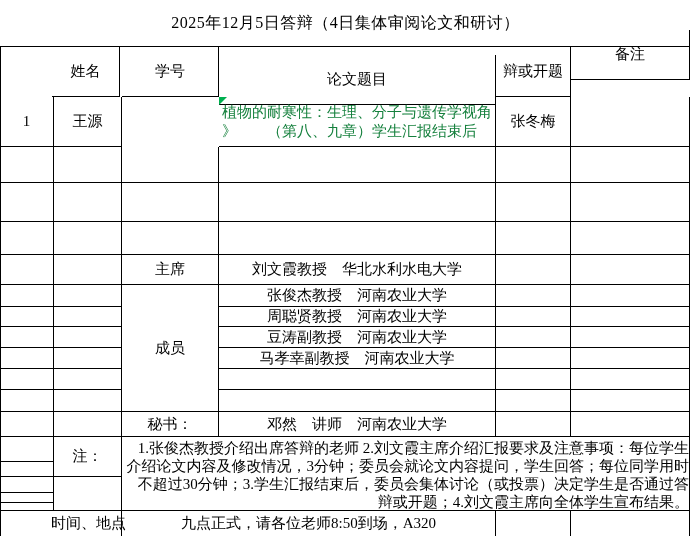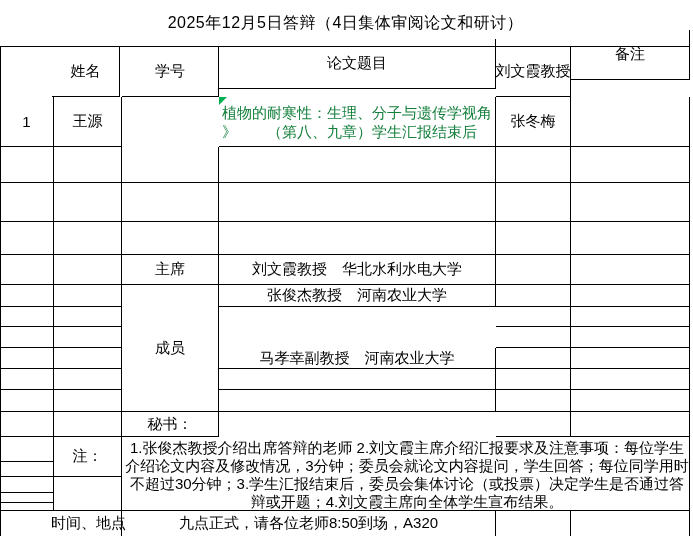--- a/index.html
+++ b/index.html
@@ -1,20 +1,20 @@
 <!DOCTYPE html>
 <html><head>
 <meta charset="utf-8">
 <style>
   html,body{margin:0;padding:0;background:#fff;}
   #sheet{
     position:relative;
     width:693px;height:536px;
     background:#fff;
-    font-family:Liberation Sans, sans-serif;
+    font-family:Liberation Serif, serif;
     color:#000;
     font-size:15px;
     overflow:hidden;
   }
   .cell{
     position:absolute;
     box-sizing:border-box;
     border-right:1px solid #000;
     border-bottom:1px solid #000;
     display:flex;
@@ -36,21 +36,21 @@
     line-height:19px;
     color:#15803d;
   }
   .green-tri{
     position:absolute;left:0;top:0;width:0;height:0;
     border-top:8px solid #00b050;
     border-right:8px solid transparent;
   }
   .notes-cell{
     flex-direction:column;
-    align-items:center;
+    align-items:flex-end;
     justify-content:flex-start;
     padding:2px 0 0 3px;
     line-height:18px;
   }
   .notes-cell div{white-space:nowrap;}
   .right-align{justify-content:flex-end;}
   .right-align span{margin-right:-5px;}
 </style>
 </head>
 <body>
@@ -63,25 +63,25 @@
   <div class="cell noborder title-cell" style="left:0px;top:0px;width:691px;height:46px;">
     <span>2025年12月5日答辩（4日集体审阅论文和研讨）</span>
   </div>
 
   <div class="cell" style="left:52px;top:47px;width:68px;height:50px;">
       <span>姓名</span>
     </div>
   <div class="cell" style="left:122px;top:47px;width:97px;height:50px;">
       <span>学号</span>
     </div>
-  <div class="cell" style="left:219px;top:39px;width:277px;height:50px;">
+  <div class="cell" style="left:219px;top:55px;width:277px;height:50px;">
       <span>论文题目</span>
     </div>
   <div class="cell" style="left:496px;top:47px;width:75px;height:50px;">
-      <span>刘文霞教授</span>
+      <span>辩或开题</span>
     </div>
   <div class="cell" style="left:571px;top:30px;width:119px;height:50px;">
       <span>备注</span>
     </div>
 
   <div class="cell" style="left:0px;top:97px;width:54px;height:50px;">
       <span>1</span>
     </div>
   <div class="cell" style="left:54px;top:97px;width:68px;height:50px;">
       <span>王源</span>
@@ -137,25 +137,31 @@
   <div class="cell" style="left:0px;top:285px;width:54px;height:22px;"></div>
   <div class="cell" style="left:54px;top:285px;width:68px;height:22px;"></div>
   <div class="cell" style="left:219px;top:285px;width:277px;height:22px;">
       <span>张俊杰教授　河南农业大学</span>
     </div>
   <div class="cell" style="left:496px;top:285px;width:75px;height:22px;"></div>
   <div class="cell" style="left:571px;top:285px;width:119px;height:22px;"></div>
 
   <div class="cell" style="left:0px;top:307px;width:54px;height:20px;"></div>
   <div class="cell" style="left:54px;top:307px;width:68px;height:20px;"></div>
+  <div class="cell" style="left:219px;top:307px;width:277px;height:20px;">
+      <span>周聪贤教授　河南农业大学</span>
+    </div>
   <div class="cell" style="left:496px;top:307px;width:75px;height:20px;"></div>
   <div class="cell" style="left:571px;top:307px;width:119px;height:20px;"></div>
 
   <div class="cell" style="left:0px;top:327px;width:54px;height:21px;"></div>
   <div class="cell" style="left:54px;top:327px;width:68px;height:21px;"></div>
+  <div class="cell" style="left:219px;top:327px;width:277px;height:21px;">
+      <span>豆涛副教授　河南农业大学</span>
+    </div>
   <div class="cell" style="left:496px;top:327px;width:75px;height:21px;"></div>
   <div class="cell" style="left:571px;top:327px;width:119px;height:21px;"></div>
 
   <div class="cell" style="left:0px;top:348px;width:54px;height:21px;"></div>
   <div class="cell" style="left:54px;top:348px;width:68px;height:21px;"></div>
   <div class="cell" style="left:219px;top:348px;width:277px;height:21px;">
       <span>马孝幸副教授　河南农业大学</span>
     </div>
   <div class="cell" style="left:496px;top:348px;width:75px;height:21px;"></div>
   <div class="cell" style="left:571px;top:348px;width:119px;height:21px;"></div>
@@ -169,20 +175,23 @@
   <div class="cell" style="left:0px;top:390px;width:54px;height:22px;"></div>
   <div class="cell" style="left:54px;top:390px;width:68px;height:22px;"></div>
   <div class="cell" style="left:219px;top:390px;width:277px;height:22px;"></div>
   <div class="cell" style="left:496px;top:390px;width:75px;height:22px;"></div>
   <div class="cell" style="left:571px;top:390px;width:119px;height:22px;"></div>
 
   <div class="cell" style="left:0px;top:412px;width:54px;height:25px;"></div>
   <div class="cell" style="left:54px;top:412px;width:68px;height:25px;"></div>
   <div class="cell" style="left:122px;top:412px;width:97px;height:25px;justify-content:center;">
       <span>秘书：</span>
+    </div>
+  <div class="cell" style="left:219px;top:412px;width:277px;height:25px;">
+      <span>邓然　讲师　河南农业大学</span>
     </div>
   <div class="cell" style="left:496px;top:412px;width:75px;height:25px;"></div>
   <div class="cell" style="left:571px;top:412px;width:119px;height:25px;"></div>
 
   <div class="cell" style="left:0px;top:437px;width:54px;height:25px;"></div>
   <div class="cell" style="left:0px;top:462px;width:54px;height:15px;"></div>
   <div class="cell" style="left:0px;top:477px;width:54px;height:16px;"></div>
   <div class="cell" style="left:0px;top:493px;width:54px;height:10px;"></div>
   <div class="cell" style="left:0px;top:503px;width:54px;height:8px;"></div>
   <div class="cell" style="left:54px;top:437px;width:68px;height:40px;">

